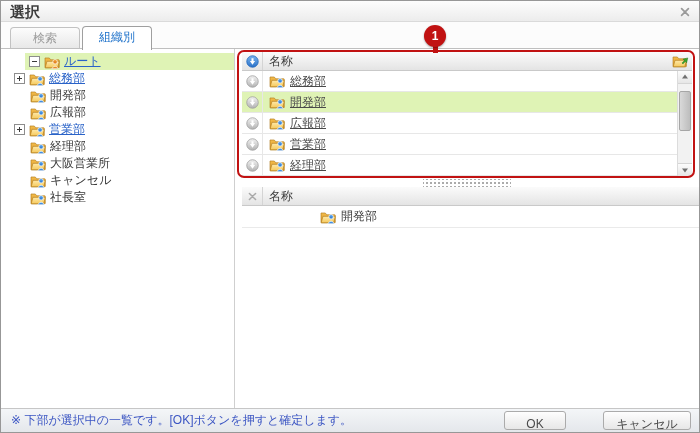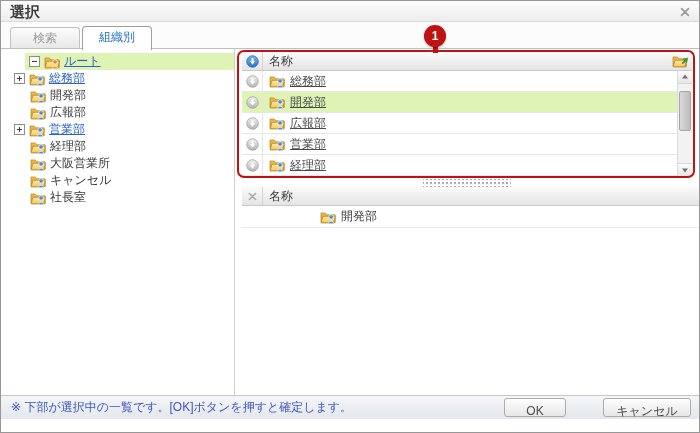--- a/index.html
+++ b/index.html
@@ -70,21 +70,21 @@
   .l-row .name{margin-left:5px;font-size:12px;color:#3a3a3a;}
   .lower-x{color:#a9a9a9;cursor:pointer;display:block;}
 
   
   .red-box{position:absolute;left:236px;top:49px;width:458px;height:128px;border:2px solid var(--annotation-red);border-radius:7px;pointer-events:none;z-index:6;}
   .anno-stem{position:absolute;left:432px;top:43px;width:5px;height:9px;background:var(--annotation-red);z-index:6;}
   .anno-circle{position:absolute;left:423px;top:24px;width:22px;height:22px;border-radius:50%;background:var(--annotation-red);
                color:#fff;font-size:12px;font-weight:bold;text-align:center;line-height:22px;z-index:7;box-shadow:0 1px 2px rgba(0,0,0,.35);}
 
   
-  .footer{position:absolute;left:0;right:0;bottom:13px;height:24px;background:linear-gradient(#f4f6f8,#e4e7eb);border-top:1px solid #c6c6c6;display:flex;align-items:center;z-index:2;}
+  .footer{position:absolute;left:0;right:0;bottom:0;height:24px;background:linear-gradient(#f4f6f8,#e4e7eb);border-top:1px solid #c6c6c6;display:flex;align-items:center;z-index:2;}
   .footer .note{margin-left:10px;font-size:12px;color:#3b55c3;}
   .footer .btns{margin-left:auto;margin-right:8px;display:flex;gap:9px;}
   .btn{height:19px;font-size:12px;color:#4a4a4a;background:linear-gradient(#fefefe,#e7e7e7);border:1px solid #ababab;border-radius:3px;text-align:center;line-height:17px;cursor:pointer;padding:4px;}
   .btn-ok{width:62px;} .btn-cancel{width:88px;margin-left:28px;}
 
   svg.ic{display:block;}
 </style>
 </head>
 <body>
 

